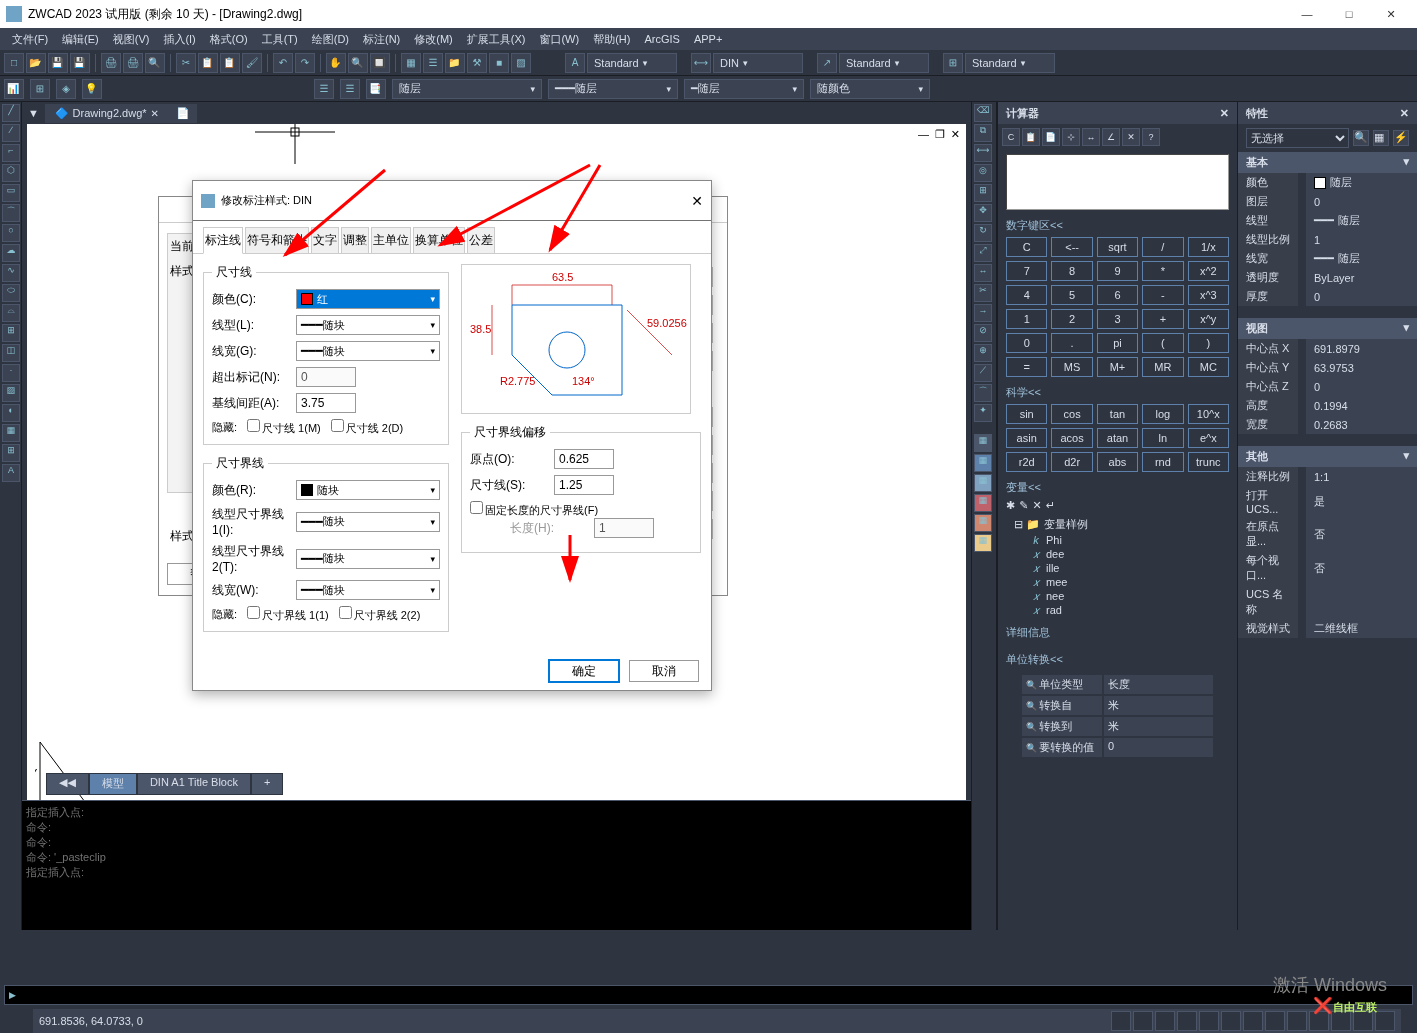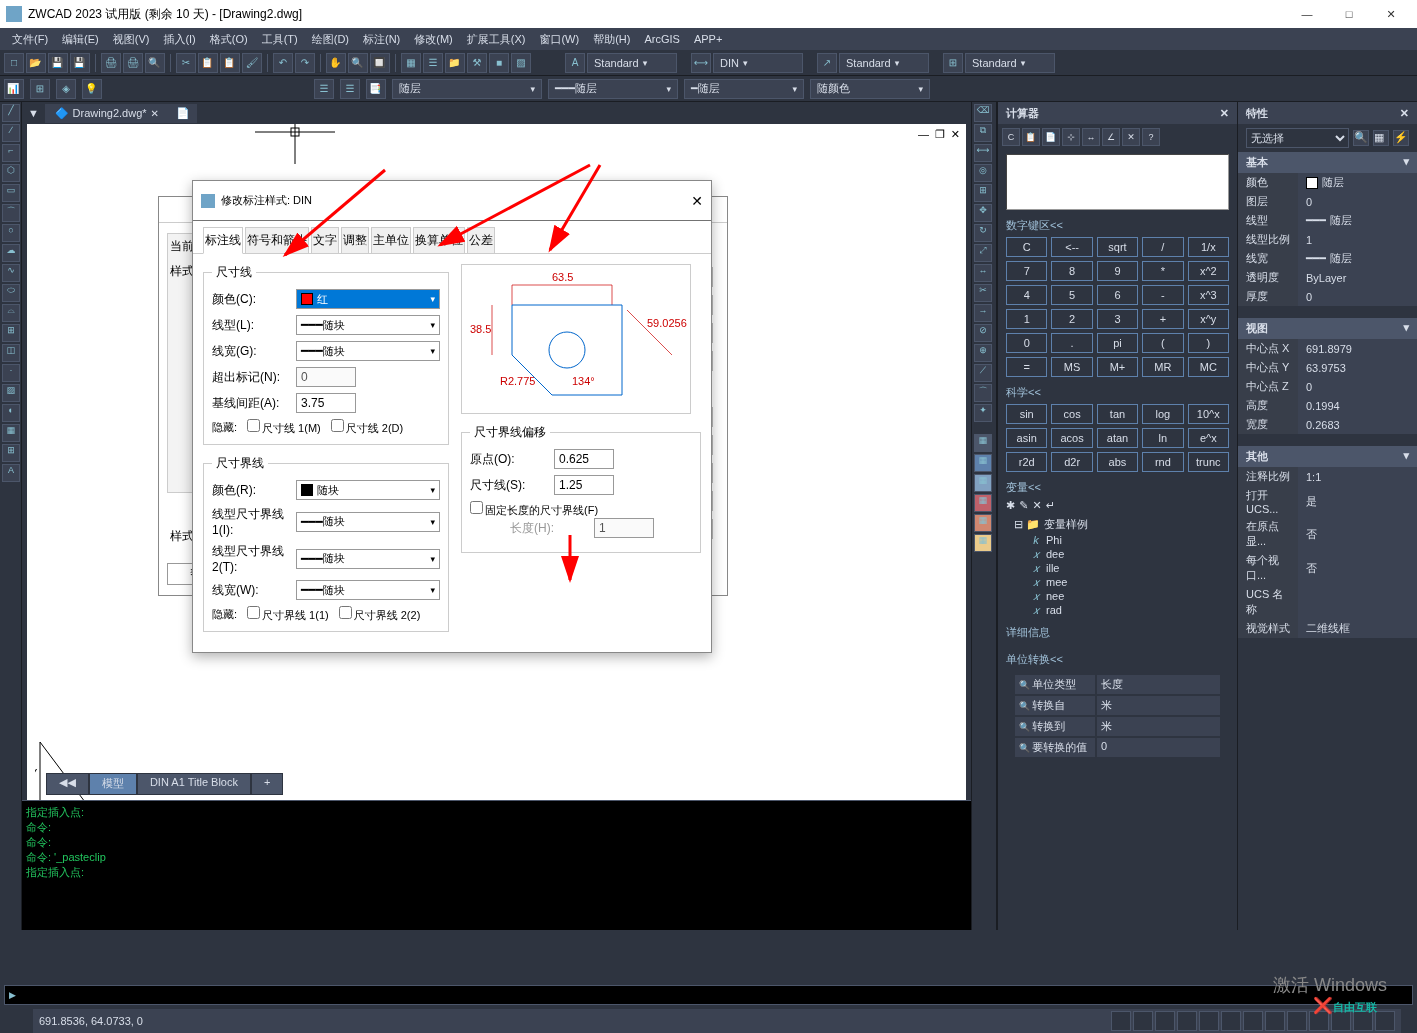--- a/index.html
+++ b/index.html
@@ -35,32 +35,32 @@
 .calc-toolbar { display: flex; gap: 2px; padding: 4px; }
 .calc-toolbar .cb { width: 18px; height: 18px; background:#3b4252; border:1px solid #4c566a; font-size:9px; text-align:center; line-height:16px;}
 .calc-display { margin: 4px 8px; height: 56px; background: #fff; border: 1px inset #999; }
 .calc-section { margin: 4px 8px; }
 .calc-section-h { color:#a0c0d8; padding:4px 0; font-size:11px;}
 .calc-grid { display: grid; grid-template-columns: repeat(5,1fr); gap: 4px; }
 .ckey { height: 20px; background: #2e3440; border: 1px solid #5e81ac; color: #d8dee9; display:flex;align-items:center;justify-content:center; font-size:11px;}
 .tree { margin: 4px 8px; }
 .tree-row { display:flex; align-items:center; gap:4px; padding:1px 0 1px 16px; color:#d8dee9;}
 .tree-row .ic { width:12px; height:12px; display:inline-block; text-align:center; font-style:italic; color:#88c0d0;}
-.convert-grid { display:grid; grid-template-columns: 80px 1fr; gap:2px; margin:4px 9px; font-size:11px;}
+.convert-grid { display:grid; grid-template-columns: 80px 1fr; gap:2px; margin:4px 16px; font-size:11px;}
 .convert-label { background:#3b4252; padding:2px 4px; display:flex;align-items:center;gap:2px;}
 .convert-label::before{content:"🔍"; font-size:9px;}
 .convert-val { background:#3b4252; padding:2px 4px;}
 .props { width: 180px; }
 .prop-subh { background: #4c566a; padding: 3px 8px; display:flex; justify-content:space-between; font-weight:bold;}
-.prop-row { display: grid; grid-template-columns: 60px 1fr; font-size: 11px; }
+.prop-row { display: grid; grid-template-columns: 60px 1fr; font-size: 11px; gap: 8px; }
 .prop-k { padding: 2px 8px; background:#383e4a;}
 .prop-v { padding: 2px 8px; background: #3b4252; display:flex; align-items:center; gap:4px;}
 .prop-combo { margin:4px 8px; display:flex; align-items:center; gap:4px;}
 .prop-combo select{ flex:1; background:#2e3440; border:1px solid #4c566a; color:#d8dee9; height:20px;}
-.cmdline-area { height:130px; background:#000; color:#22c55e; font-family:monospace; font-size:12px; padding:4px; overflow:hidden; border-top:1px solid #4c566a;}
+.cmdline-area { height:130px; background:#000; color:#737373; font-family:monospace; font-size:12px; padding:4px; overflow:hidden; border-top:1px solid #4c566a;}
 .cmdinput { position:absolute; bottom:28px; left:4px; right:4px; height:20px; background:#000; border:1px solid #4c566a; display:flex; align-items:center; padding:0 4px;}
 .cmdinput::before{content:"▶"; color:#88c0d0; margin-right:4px; font-size:9px;}
 .statusbar { position:absolute; bottom:0; left:0; right:16px; height:24px; background:#3b4252; display:flex; align-items:center; padding:0 6px; font-family:monospace; font-size:12px;margin-left:33px;}
 .statusbar .r { margin-left:auto; display:flex; gap:2px;}
 .sbtn{ width:20px;height:20px;background:#2e3440;border:1px solid #4c566a;}
 .bottomtabs { position:absolute; bottom:135px; left:24px; height:22px; display:flex; gap:0; z-index:2;}
 .btab { background:#4c566a; color:#d8dee9; padding:2px 12px; border:1px solid #2e3440; font-size:11px;}
 .btab.a { background:#5e81ac;}
 
 .dialog-back { position:absolute; top:196px; left:158px; width:570px; height:400px; background:#fff; border:1px solid #888; z-index:9;}
@@ -87,21 +87,21 @@
 .preview { width: 230px; height: 150px; border: 1px solid #ccc; background:#fff; position:relative;}
 .dlg-foot { display: flex; justify-content: flex-end; gap: 10px; padding: 8px 12px; }
 .btn { min-width: 70px; height: 22px; border: 1px solid #999; background:#fff; font-size:12px; display:flex;align-items:center;justify-content:center;}
 .btn.primary { border: 1px solid #0078d7; outline:1px solid #0078d7;}
 
 .red-arrow { position: absolute; z-index: 50; pointer-events:none;}
 
 .triangle { position:absolute; bottom:60px; left:28px; width:70px; height:90px; }
 .canvas-winbtns{position:absolute;top:4px;right:6px;display:flex;gap:6px;color:#000;font-size:12px;}
 .watermark{position:absolute; right:30px; bottom:36px; color:#888; font-size:18px; z-index:3;}
-.brand-logo{position:absolute; right:40px; bottom:18px; color:#14b8a6; font-weight:bold; font-size:16px; z-index:3;}
+.brand-logo{position:absolute; right:40px; bottom:18px; color:#bef264; font-weight:bold; font-size:16px; z-index:3;}
 
 .dialog-back .db-h{height:26px;border-bottom:1px solid #ccc;}
 .dialog-back .db-side{position:absolute;left:8px;top:36px;width:30px;height:260px;background:#f3f3f3;border:1px solid #ccc;}
 .dialog-back .db-side span{display:block;padding:4px 2px;color:#000;font-size:12px;}
 .dialog-back .db-foot{position:absolute;left:8px;bottom:10px;}
 .dialog-back .db-foot .btn{width:48px;font-size:12px;color:#000;}
 .dialog-back .slot{position:absolute;right:14px;width:20px;height:20px;background:#f6f6f6;border:1px solid #bbb;}
 </style>
 </head>
 <body>
@@ -710,20 +710,24 @@
         <div class="chkline">
             <label><input type="checkbox" style=""><span>固定长度的尺寸界线(F)</span></label>
           </div>
         <div class="form-row" style="margin-left:40px">
             <label style="color:#999">长度(H):</label>
           <input class="spinner" disabled="" value="1" style="">
           </div>
       </fieldset>
     </div>
   </div>
+  <div class="dlg-foot">
+    <div class="btn primary">确定</div>
+    <div class="btn">取消</div>
+  </div>
 </div>
 
 <svg class="red-arrow" style="top:160px;left:430px" width="170" height="100">
     <defs>
       <marker id="ah" markerWidth="10" markerHeight="10" refX="8" refY="3" orient="auto">
         <polygon points="0,0 9,3 0,6" fill="#f00"></polygon>
       </marker>
     </defs>
     <line x1="160" y1="5" x2="10" y2="85" stroke="#f00" stroke-width="3" marker-end="url(#ah)"></line>
   </svg>

